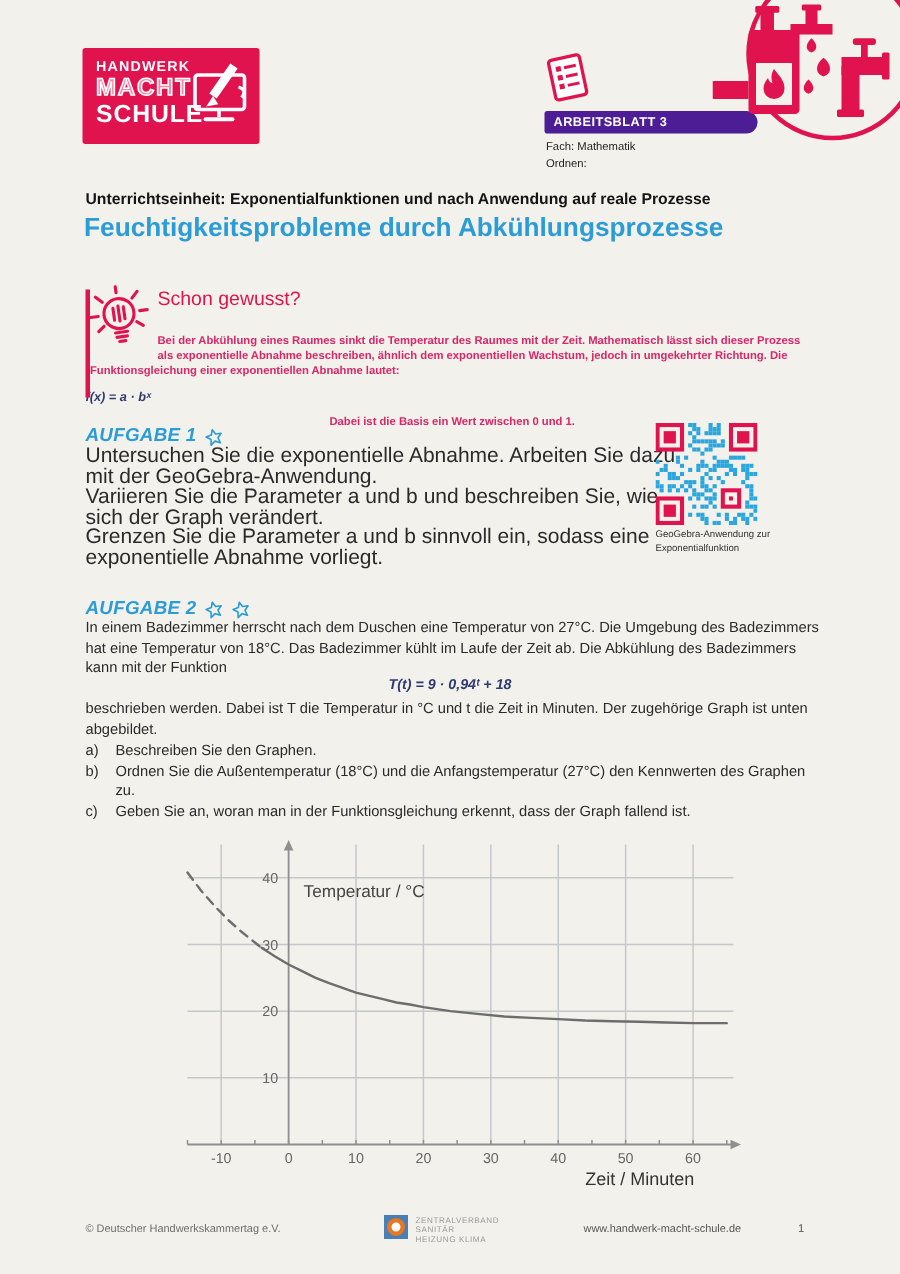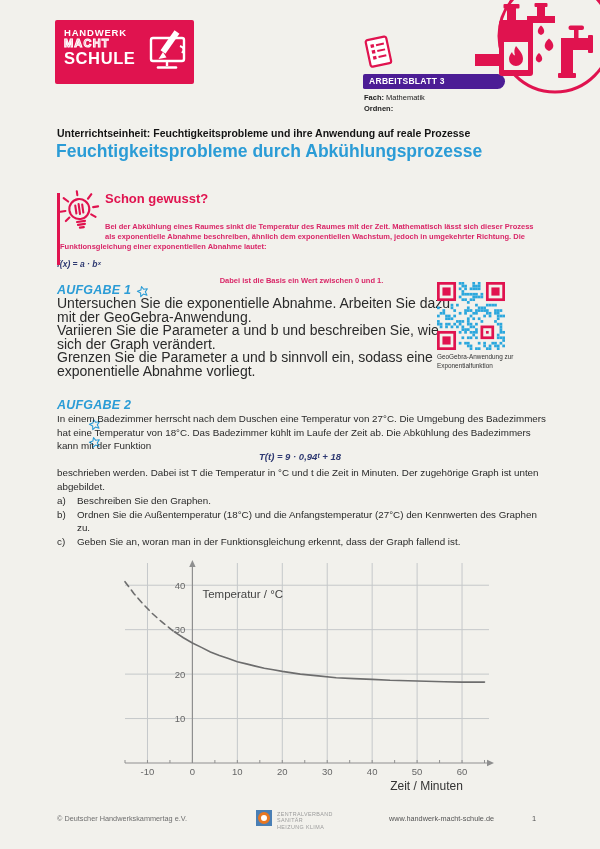--- a/index.html
+++ b/index.html
@@ -1,58 +1,58 @@
 <!DOCTYPE html>
 <html lang="de"><head>
 <meta charset="utf-8">
 <style>
   html,body{margin:0;padding:0;}
   body{width:600px;height:849px;position:relative;background:#f2f1ec;
        font-family:"Liberation Sans","DejaVu Sans",sans-serif;color:#2a2a2a;
        -webkit-font-smoothing:antialiased;overflow:hidden;}
   .abs{position:absolute;}
   
-  .logo{left:55px;top:20px;width:118px;height:64px;background:#e0134f;border-radius:2px;padding-left:21px;}
+  .logo{left:55px;top:32px;width:118px;height:64px;background:#e0134f;border-radius:2px;}
   .logo-text{position:absolute;left:9px;top:8px;color:#fff;line-height:1.08;}
   .logo-l1{font-size:9.5px;font-weight:bold;letter-spacing:.8px;}
-  .logo-l2{font-size:11px;font-weight:bold;letter-spacing:1.2px;color:rgba(255,255,255,.5);
+  .logo-l2{font-size:16px;font-weight:bold;letter-spacing:1.2px;color:rgba(255,255,255,.5);
            -webkit-text-stroke:1px #fff;}
   .logo-l3{font-size:16.5px;font-weight:bold;letter-spacing:.6px;}
   .logo-icon{position:absolute;right:2px;top:8px;}
   .badge-group{left:363px;top:36px;width:160px;}
   .clipboard{position:absolute;left:3px;top:0;transform:rotate(-12deg);}
   .badge{position:absolute;left:0;top:38px;width:142px;height:15px;background:#4c1d95;
          border-radius:2px 8px 8px 2px;color:#fff;font-size:8.5px;font-weight:bold;
          line-height:15px;padding-left:6px;box-sizing:border-box;letter-spacing:.3px;}
   .meta{position:absolute;left:1px;top:56px;font-size:7.5px;line-height:11px;color:#222;}
-  .meta b{font-weight:bold;}
+  .meta b{font-weight:normal;}
   .hero{top:0;right:0;width:125px;height:115px;overflow:hidden;}
   
   .kicker{left:57px;top:127px;width:500px;font-size:10.5px;font-weight:bold;color:#141414;}
   .pagetitle{left:56px;top:141px;width:520px;font-size:17.5px;font-weight:bold;color:#2b9cd6;}
   
   .infobox{left:57px;top:189px;width:486px;}
   .infobox .bar{position:absolute;left:0;top:4px;width:2.5px;height:72px;background:#e0134f;}
   .bulbwrap{float:left;width:48px;height:46px;}
   .bulb{transform:rotate(-8deg);}
-  .ib-title{font-size:13px;font-weight:bold;color:#e0134f;margin:2px 0 4px 0;}
+  .ib-title{font-size:13px;font-weight:normal;color:#e0134f;margin:2px 0 4px 0;}
   .ib-body{font-size:7.5px;font-weight:bold;color:#d92667;line-height:10px;width:483px;margin-left:3px;margin-top:16px;}
   .ib-formula{clear:both;font-size:8.5px;font-weight:bold;font-style:italic;
               color:#2f3a72;margin-top:7px;}
   .ib-note{font-size:7.5px;font-weight:bold;color:#d92667;margin:7px 0 0 3px;text-align:center;}
   
   .task-head{display:flex;align-items:center;gap:5px;font-size:12.5px;font-weight:bold;
              font-style:italic;color:#2b9cd6;letter-spacing:.2px;}
   .star{transform:rotate(-14deg) translateY(1px);}
   .task1-head{left:57px;top:283px;justify-content:center;}
   .task1-text{left:57px;top:297px;width:402px;font-size:14px;line-height:13.5px;}
   .task1-text p{margin:0;}
   .qr{left:437px;top:282px;width:68px;height:68px;}
   .qr-caption{left:437px;top:353px;width:80px;font-size:6.4px;line-height:8.5px;color:#333;}
-  .task2-head{left:57px;top:398px;flex-direction:column;}
+  .task2-head{left:57px;top:398px;}
   .task2-intro{left:57px;top:412px;width:497px;font-size:9.8px;line-height:13.5px;}
   .task2-formula{left:57px;top:451px;width:486px;text-align:center;font-size:9.5px;
                  font-weight:bold;font-style:italic;color:#2f3a72;}
   .task2-cont{left:57px;top:466px;width:497px;font-size:9.8px;line-height:13.5px;}
   .task2-list{left:57px;top:494px;width:490px;font-size:9.8px;line-height:13.5px;}
   .li-row{display:flex;}
   .li-label{width:20px;flex:none;}
   
   .chart{left:123px;top:558px;width:372px;height:238px;}
   
@@ -119,21 +119,21 @@
       <rect x="86" y="44" width="12" height="31"></rect>
       <rect x="83" y="73" width="18" height="5" rx="1"></rect>
       <rect x="86" y="38" width="30" height="12"></rect>
       <rect x="113" y="35" width="5" height="18" rx="1"></rect>
       <rect x="99" y="28" width="4.5" height="12"></rect>
       <rect x="93.5" y="25.5" width="15.5" height="4.5" rx="2"></rect>
     </g>
   </svg>
 </div>
 
-<div class="abs kicker">Unterrichtseinheit: Feuchtigkeitsprobleme und ihre Anwendung auf reale Prozesse</div>
+<div class="abs kicker">Unterrichtseinheit: Exponentialfunktionen und nach Anwendung auf reale Prozesse</div>
 <div class="abs pagetitle">Feuchtigkeitsprobleme durch Abkühlungsprozesse</div>
 
 <div class="abs infobox">
   <div class="bar"></div>
   <div class="bulbwrap">
     <svg class="bulb" width="46" height="50" viewBox="0 0 46 50">
       <g stroke="#e0134f" stroke-width="2.1" fill="none" stroke-linecap="round">
         <circle cx="23" cy="20" r="10"></circle>
         <line x1="19.5" y1="16" x2="19.5" y2="24"></line>
           <line x1="23" y1="15" x2="23" y2="25"></line>

